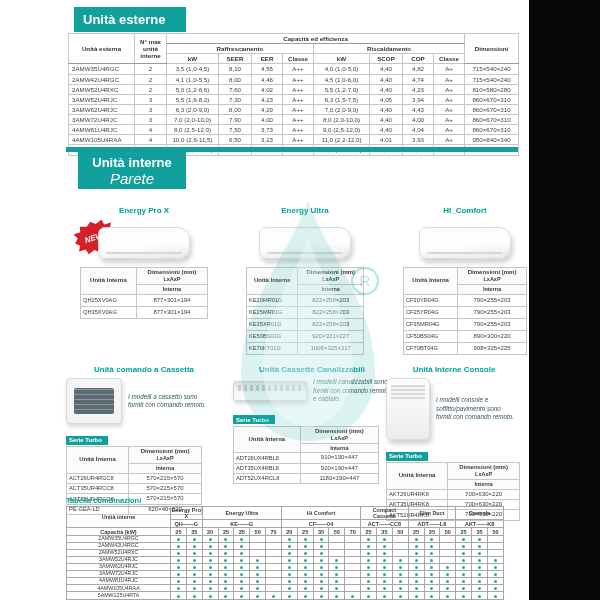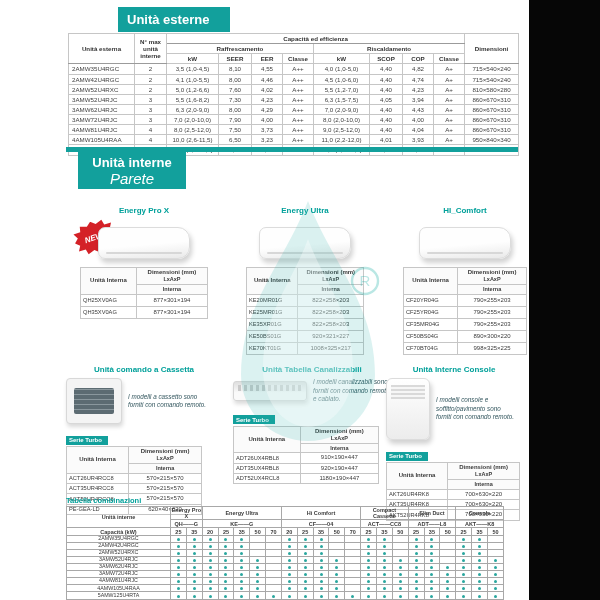--- a/index.html
+++ b/index.html
@@ -4,21 +4,21 @@
 <style>
   :root{
     --teal:#12a09c; --teal-txt:#00a09a; --dot:#2aa79f; --red:#d42127;
     --border:#c6c6c6; --border-dk:#9b9b9b; --txt:#3a3a3a;
   }
   *{margin:0;padding:0;box-sizing:border-box;}
   body{width:600px;height:600px;font-family:"Liberation Sans",sans-serif;color:var(--txt);background:#fff;overflow:hidden;}
   .page{position:relative;width:600px;height:600px;background:#fff;}
   .black-band{position:absolute;left:529px;top:0;width:71px;height:600px;background:#060606;}
   .teal-box{background:var(--teal);color:#fff;display:inline-block;}
-  .sec-esterne{position:absolute;left:74px;top:7px;width:112px;height:25px;font-size:13px;font-weight:bold;line-height:25px;padding-left:9px;margin-left:44px;}
+  .sec-esterne{position:absolute;left:74px;top:7px;width:112px;height:25px;font-size:13px;font-weight:bold;line-height:25px;padding-left:9px;}
   .divider{position:absolute;left:66px;top:147px;width:452px;height:5px;background:var(--teal);}
   .sec-interne{position:absolute;left:78px;top:152px;width:108px;height:37px;text-align:center;padding-top:3px;}
   .sec-interne .t1{font-size:13px;font-weight:bold;display:block;}
   .sec-interne .t2{font-size:15px;font-style:italic;display:block;}
   
   table{border-collapse:collapse;}
   .ext{position:absolute;left:68px;top:33px;width:450px;table-layout:fixed;font-size:6.2px;}
   .ext th,.ext td{border:1px solid var(--border);text-align:center;vertical-align:middle;line-height:1.15;padding:1px 1px;}
   .ext th{font-weight:bold;color:#333;}
   .ext td:first-child{text-align:left;padding-left:3px;}
@@ -398,21 +398,21 @@
             </tr>
             <tr>
               <td>PE-GEA-LD</td>
               <td>620×40×620</td>
             </tr>
           </tbody>
       </table>
     </div>
 
     <div class="pblock small" style="left:233px;top:365px;width:158px;">
-      <div class="ptitle">Unità Tabella Canalizzabili</div>
+      <div class="ptitle">Unità Cassette Canalizzabili</div>
       <div class="lrow">
         <div class="duct"></div>
         <div class="note" style="width:80px;">I modelli canalizzabili sono forniti con comando remoto e cablato.</div>
       </div>
       <div class="serie-tab">Serie Turbo</div>
       <table class="ptable" style="width:146px;">
         <colgroup>
             <col style="width:46%">
             <col>
           </colgroup>

